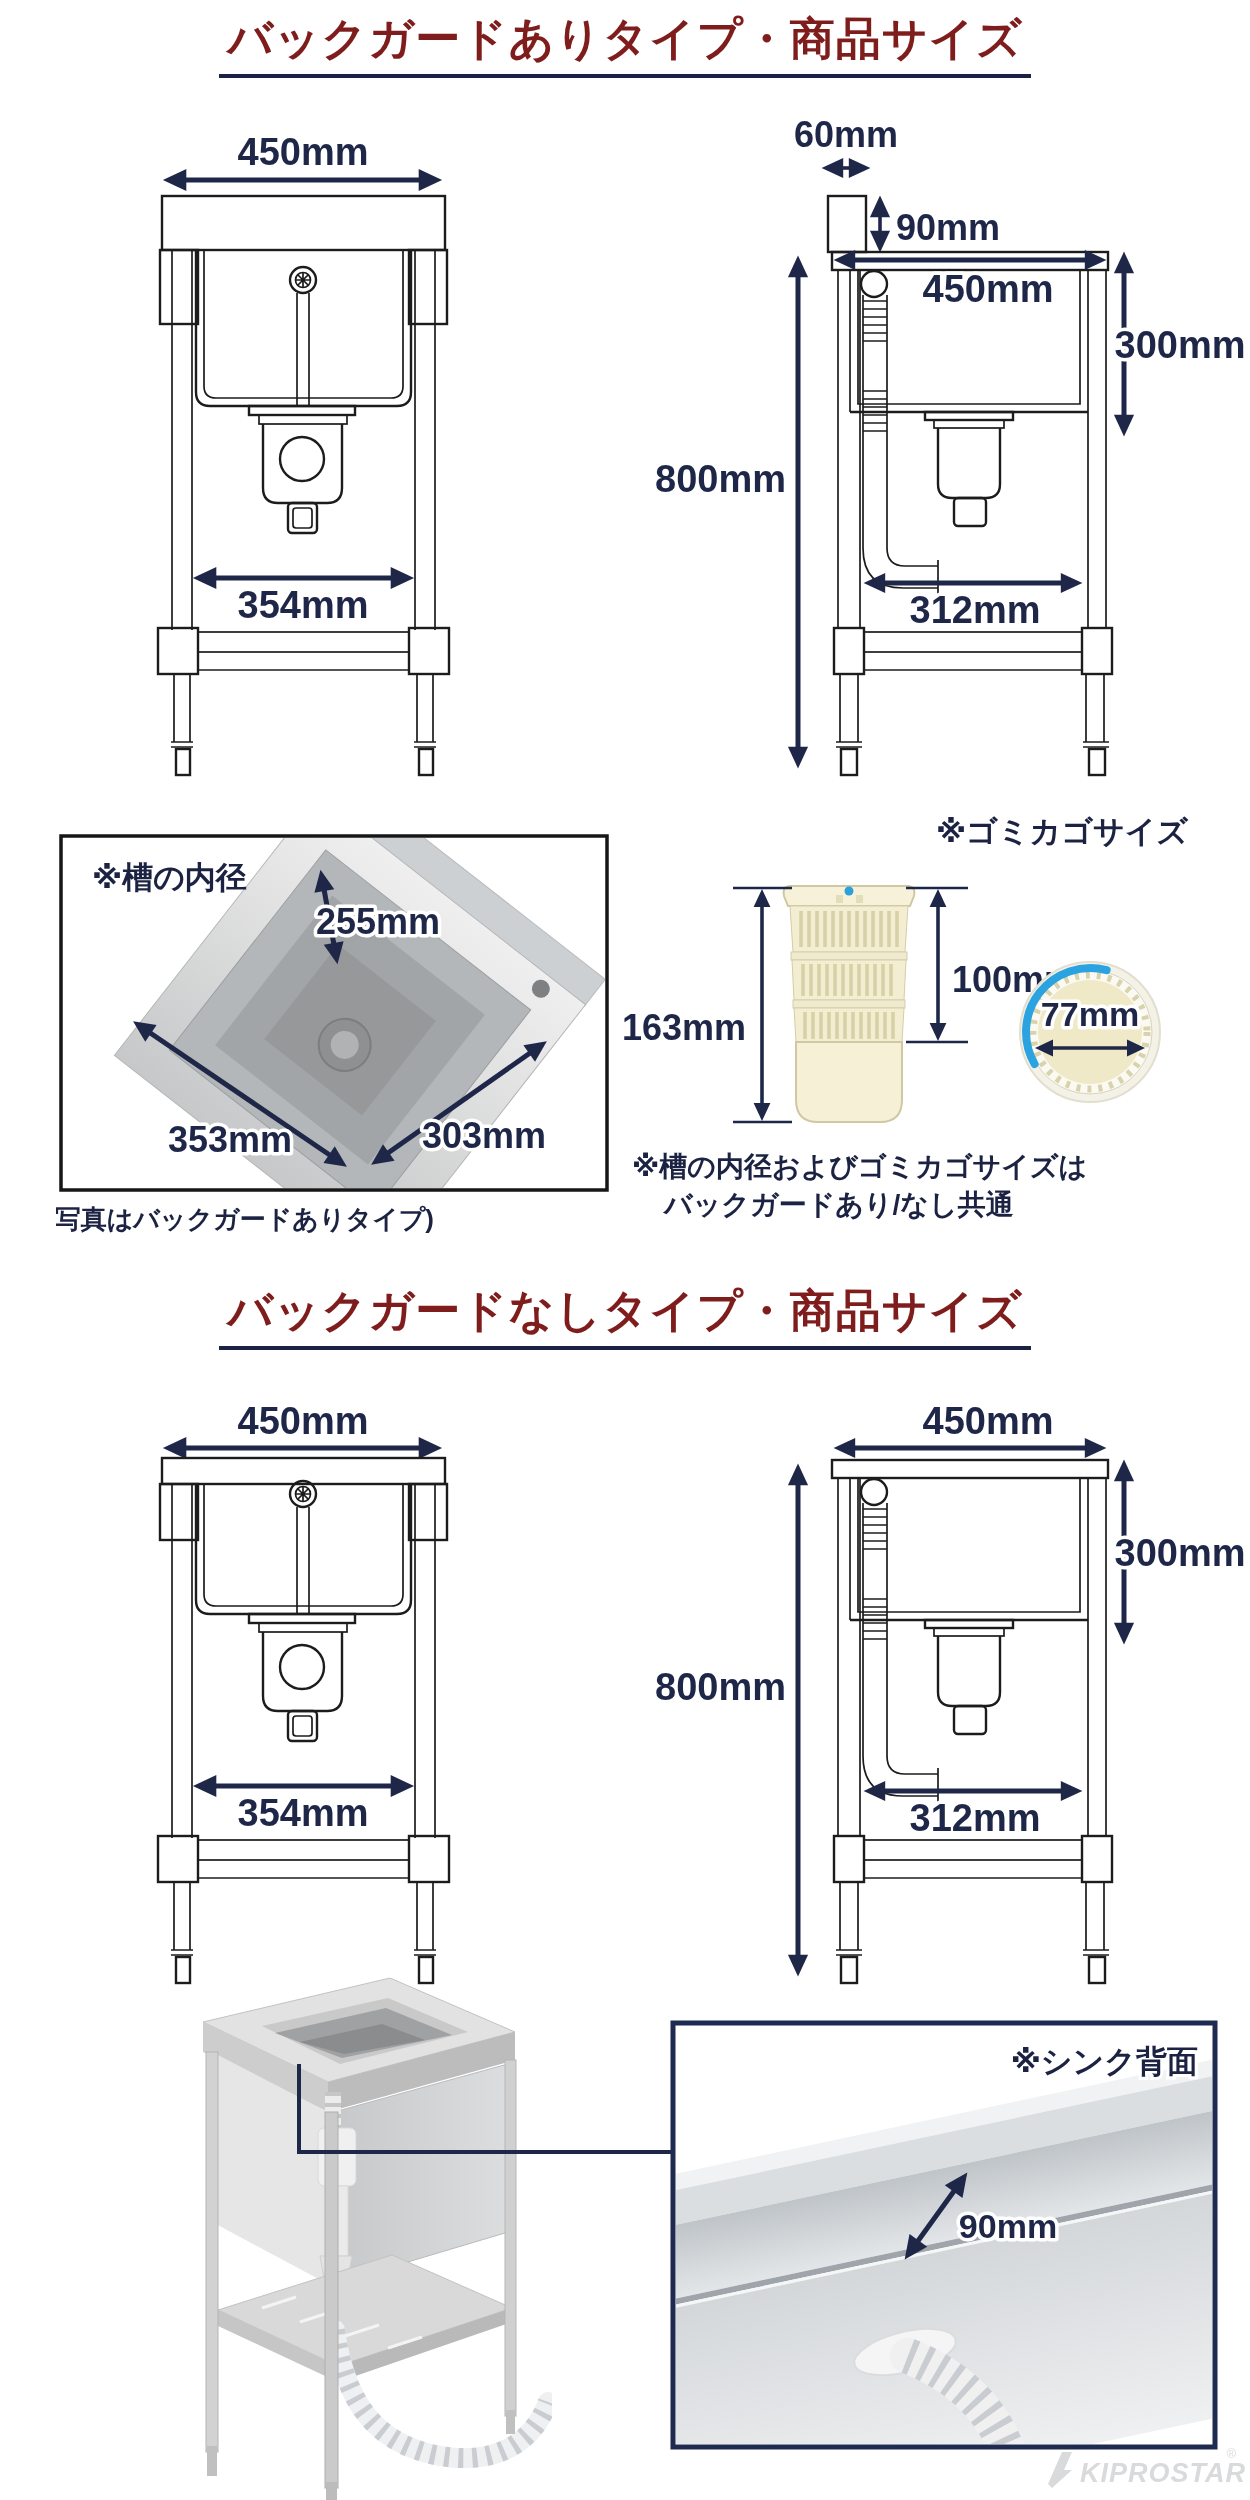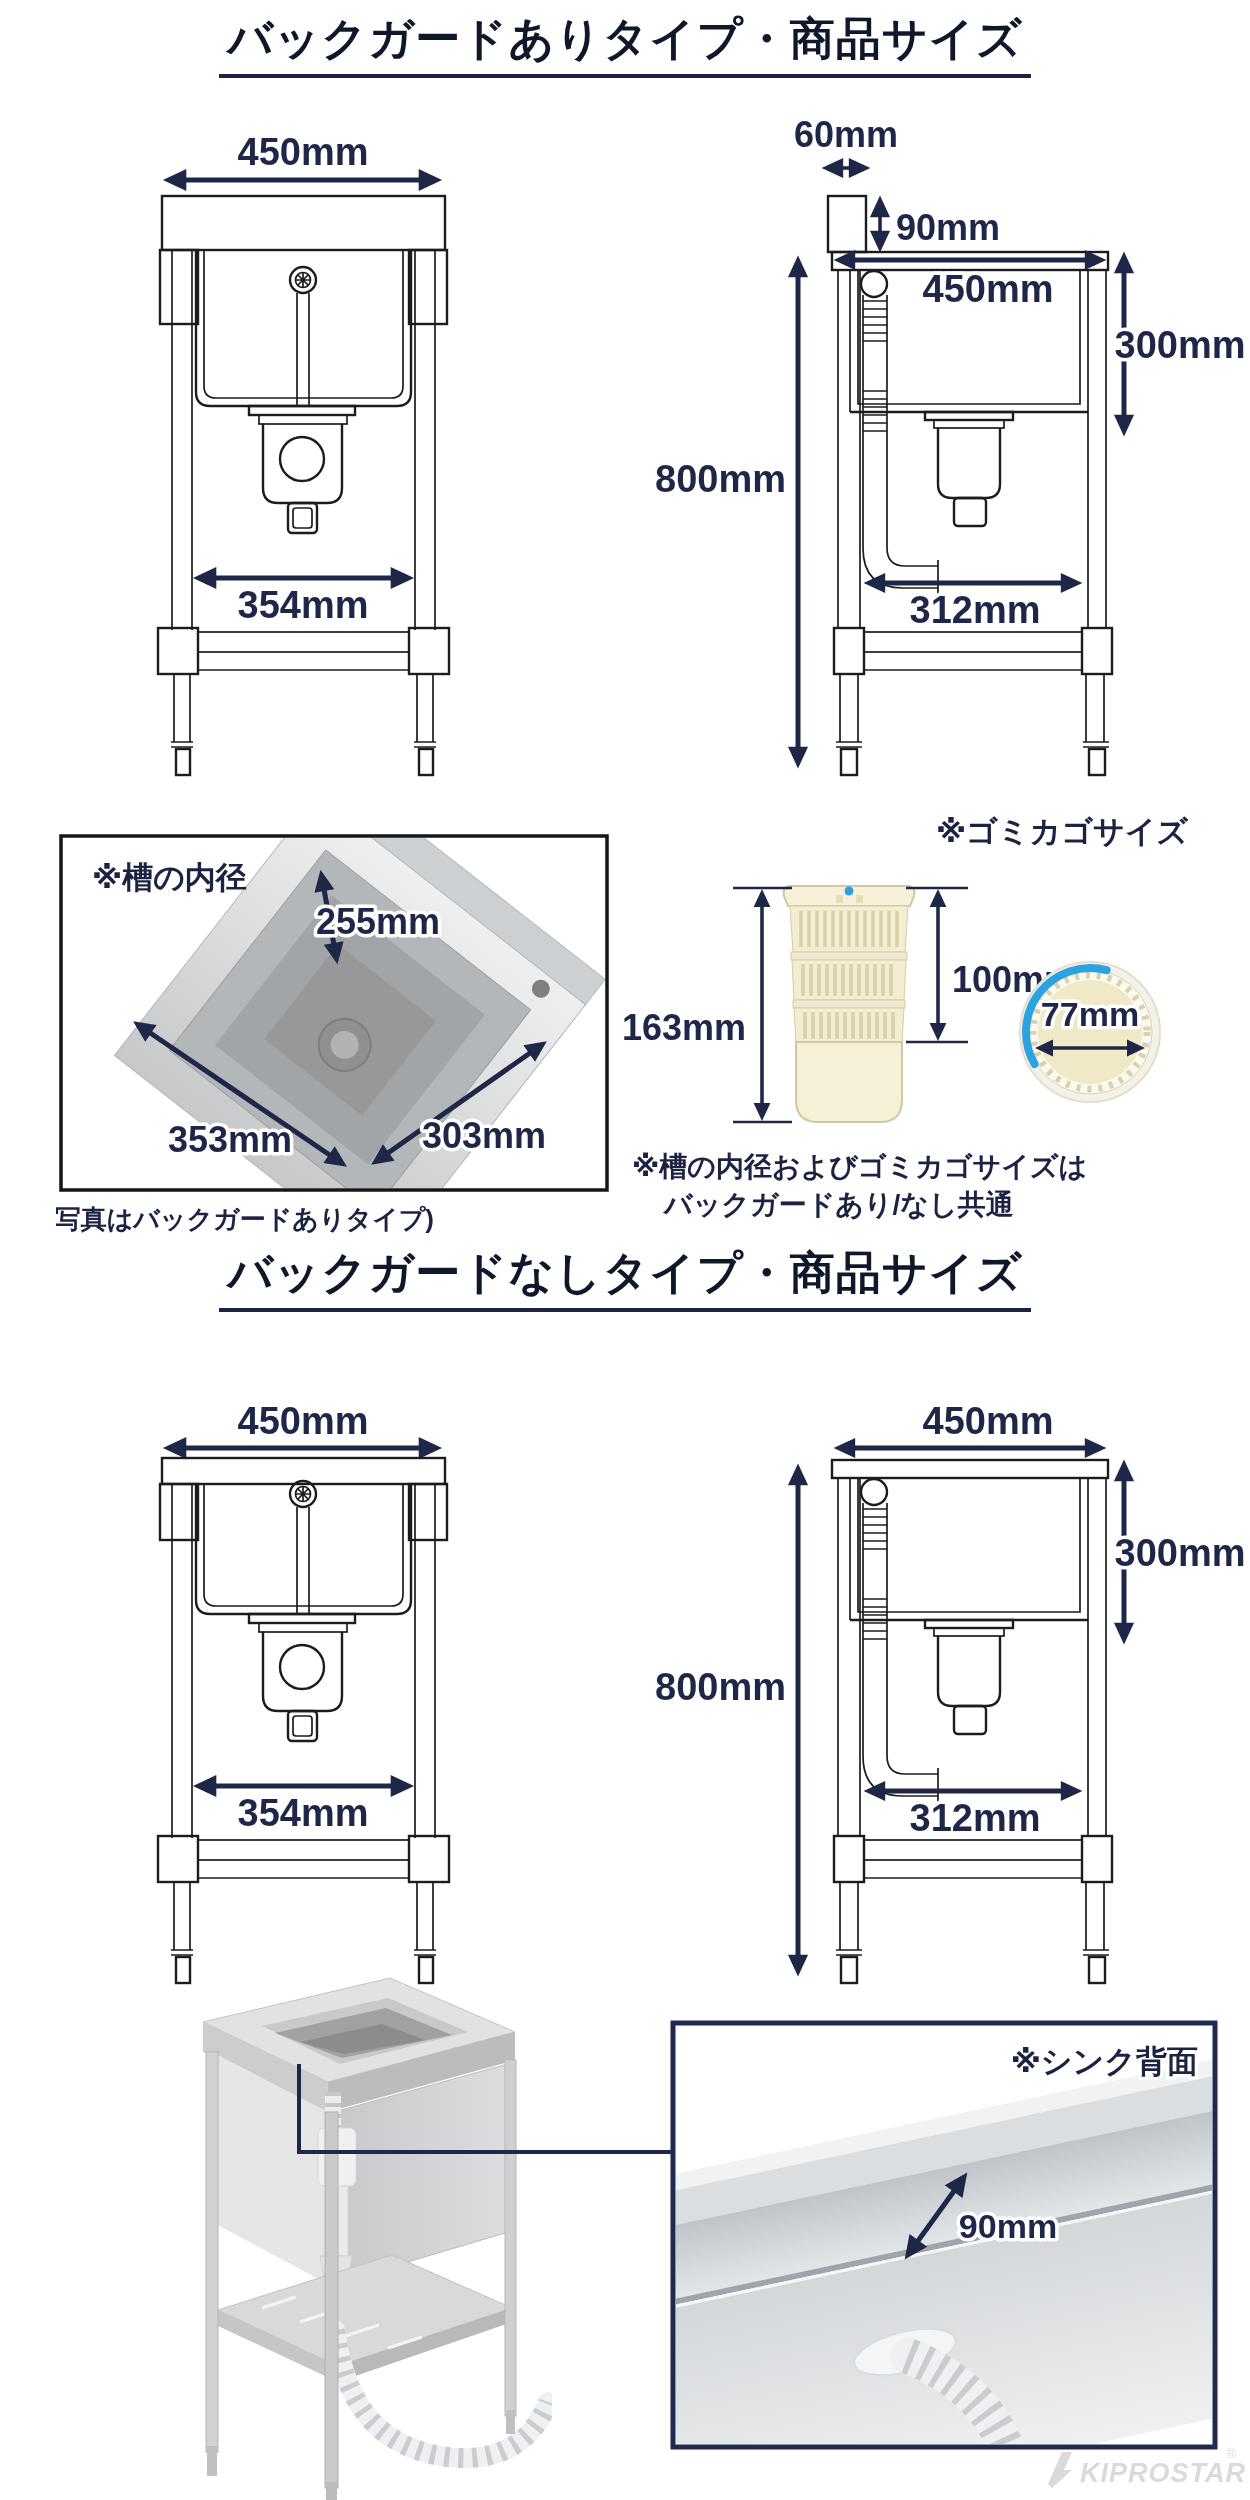--- a/index.html
+++ b/index.html
@@ -1,19 +1,19 @@
 <!DOCTYPE html>
 <html><head>
 <meta charset="utf-8">
 <style>
   html,body{margin:0;padding:0;background:#fff}
   body{width:1250px;height:2500px;position:relative;font-family:"Liberation Sans","DejaVu Sans",sans-serif;overflow:hidden}
   .abs{position:absolute}
   .title-wrap{position:absolute;width:100%;text-align:center}
-  .title{display:inline-block;font-size:45px;font-weight:bold;color:#0f172a;border-bottom:4px solid #1b2242;padding:0 8px 10px;line-height:1.1;letter-spacing:1px}
+  .title{display:inline-block;font-size:45px;font-weight:bold;color:#7f1d1d;border-bottom:4px solid #1b2242;padding:0 8px 10px;line-height:1.1;letter-spacing:1px}
   svg{display:block;overflow:hidden}
   .ln{fill:none;stroke:#1c1c1c;stroke-width:2.4}
   .lnt{fill:none;stroke:#1c1c1c;stroke-width:1.7}
   .dl{fill:none;stroke:#1f2749;stroke-width:5}
   .dls{fill:none;stroke:#1f2749;stroke-width:3.6}
   .cap{stroke:#1f2749;stroke-width:2.4}
   .dim{font-weight:bold;fill:#1f2749;stroke:#fff;stroke-width:7;paint-order:stroke;stroke-linejoin:round;font-family:"Liberation Sans","DejaVu Sans",sans-serif}
   .jp{font-weight:bold;fill:#1b2242;font-family:"Liberation Sans","DejaVu Sans",sans-serif}
   .callout{background:#1f2749}
 </style>
@@ -231,21 +231,21 @@
     <path d="M1034.6,1064 A64 64 0 0 1 1106.6,970.2" fill="none" stroke="#2aa3e0" stroke-width="8" stroke-linecap="round"></path>
     <g>
       <line class="dls" x1="1042" y1="1048" x2="1138" y2="1048" marker-start="url(#mF)" marker-end="url(#mF)"></line>
       <text class="dim" x="1090" y="1026" font-size="34" text-anchor="middle">77mm</text>
     </g>
   </g>
   <text class="jp" x="632" y="1176" font-size="28">※槽の内径およびゴミカゴサイズは</text>
   <text class="jp" x="664" y="1214" font-size="28">バックガードあり/なし共通</text>
 </svg>
 
-<div class="title-wrap" style="top:1248px">
+<div class="title-wrap" style="top:1286px">
   <span class="title">バックガードなしタイプ・商品サイズ</span>
 </div>
 
 <svg class="abs" style="left:60px;top:1386px" width="400" height="640" viewBox="60 1386 400 640">
   <defs>
     <marker id="mC" viewBox="0 0 10 10" refX="6" refY="5" markerWidth="26" markerHeight="26" orient="auto-start-reverse" markerUnits="userSpaceOnUse">
       <path d="M0.5,0.8 L9.5,5 L0.5,9.2 Z" fill="#1f2749"></path>
     </marker>
   </defs>
   <g>

